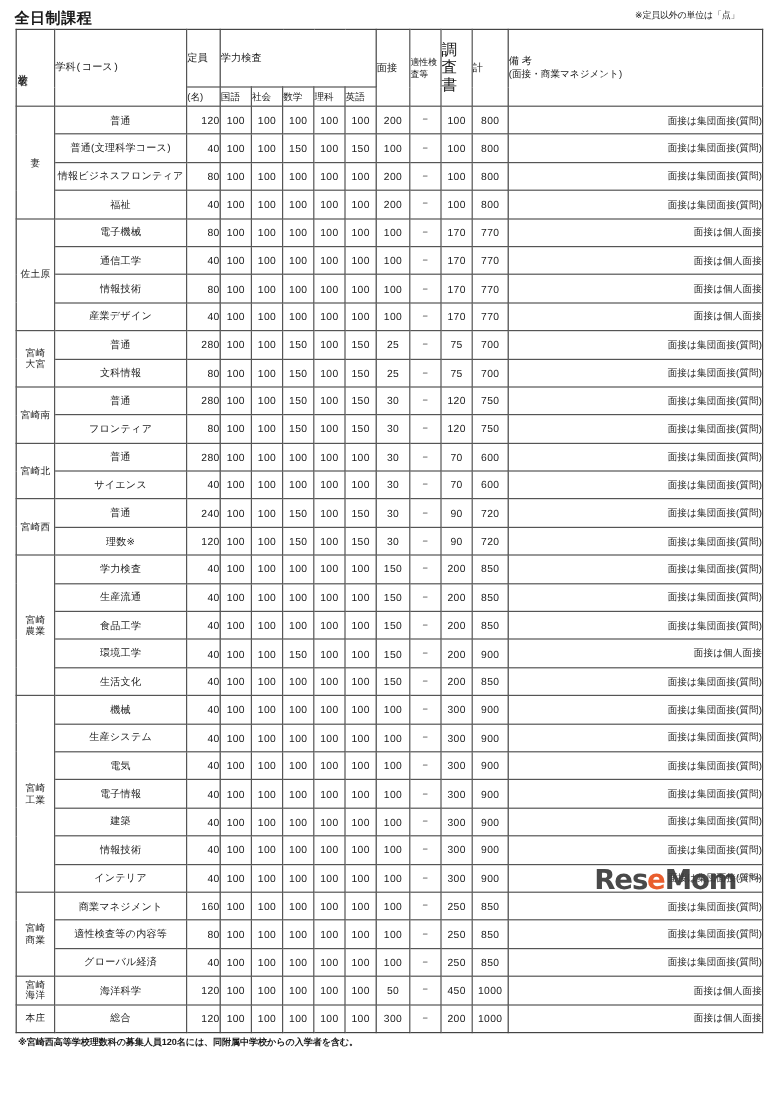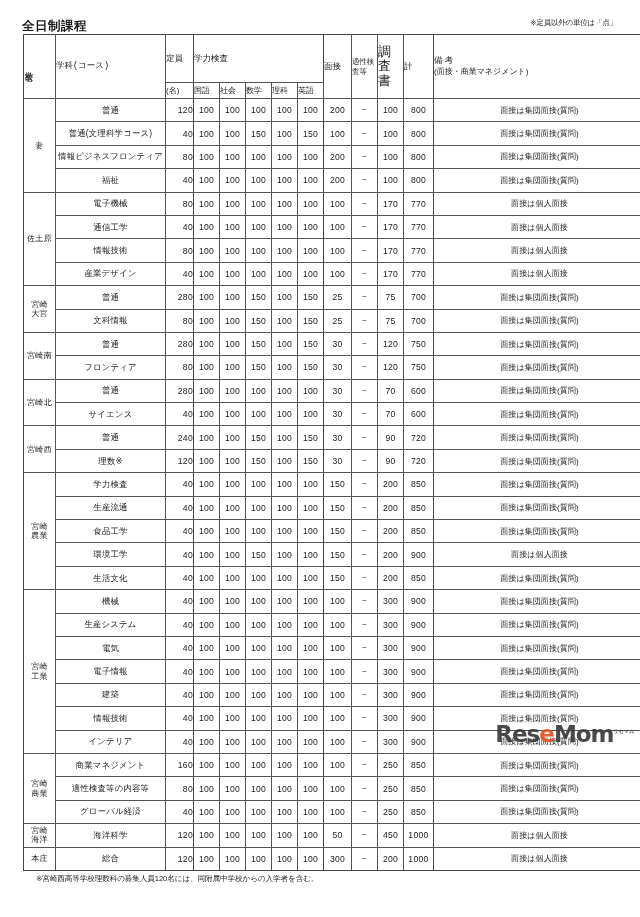--- a/index.html
+++ b/index.html
@@ -13,38 +13,38 @@
     font-family: "Liberation Sans", "DejaVu Sans", sans-serif;
     color: #1a1a1a;
     position: relative;
     overflow: hidden;
   }
   .page {
     width: 640px;
     height: 767px;
     position: relative;
     box-sizing: border-box;
-    padding: 14px;
+    padding: 4px;
   }
   .top-bar {
     position: relative;
     height: 20px;
     padding: 2px 6px 0 8px;
     box-sizing: border-box;
   }
   .doc-title {
     font-size: 12.5px;
     font-weight: bold;
     letter-spacing: 0.5px;
     display: inline-block;
     line-height: 16px;
   }
   .unit-note {
     position: absolute;
-    right: 9px;
+    right: 20px;
     top: 4px;
     font-size: 7.5px;
     letter-spacing: -0.2px;
   }
   table.main {
     border-collapse: collapse;
     table-layout: fixed;
     width: 622px;
     margin-left: 9px;
     font-size: 8px;
@@ -96,31 +96,32 @@
     font-size: 8.6px;
     letter-spacing: 0.3px;
   }
   .cell-cap {
     text-align: right;
     padding-right: 5px;
     font-size: 8.6px;
     letter-spacing: 0.3px;
   }
   .cell-remark {
-    text-align: center;
+    text-align: right;
     padding-left: 4px;
     font-size: 8px;
     font-weight: bold;
     letter-spacing: 0.1px;
   }
   .footnote {
-    margin-left: 22px;
+    margin-left: 11px;
     margin-top: 3px;
     font-size: 7.6px;
     letter-spacing: -0.1px;
+    font-weight: bold;
   }
   .watermark {
     position: absolute;
     right: 6px;
     bottom: 20px;
     font-size: 23px;
     font-weight: bold;
     color: #3a3a3a;
     letter-spacing: -1px;
     font-family: "DejaVu Sans", sans-serif;

